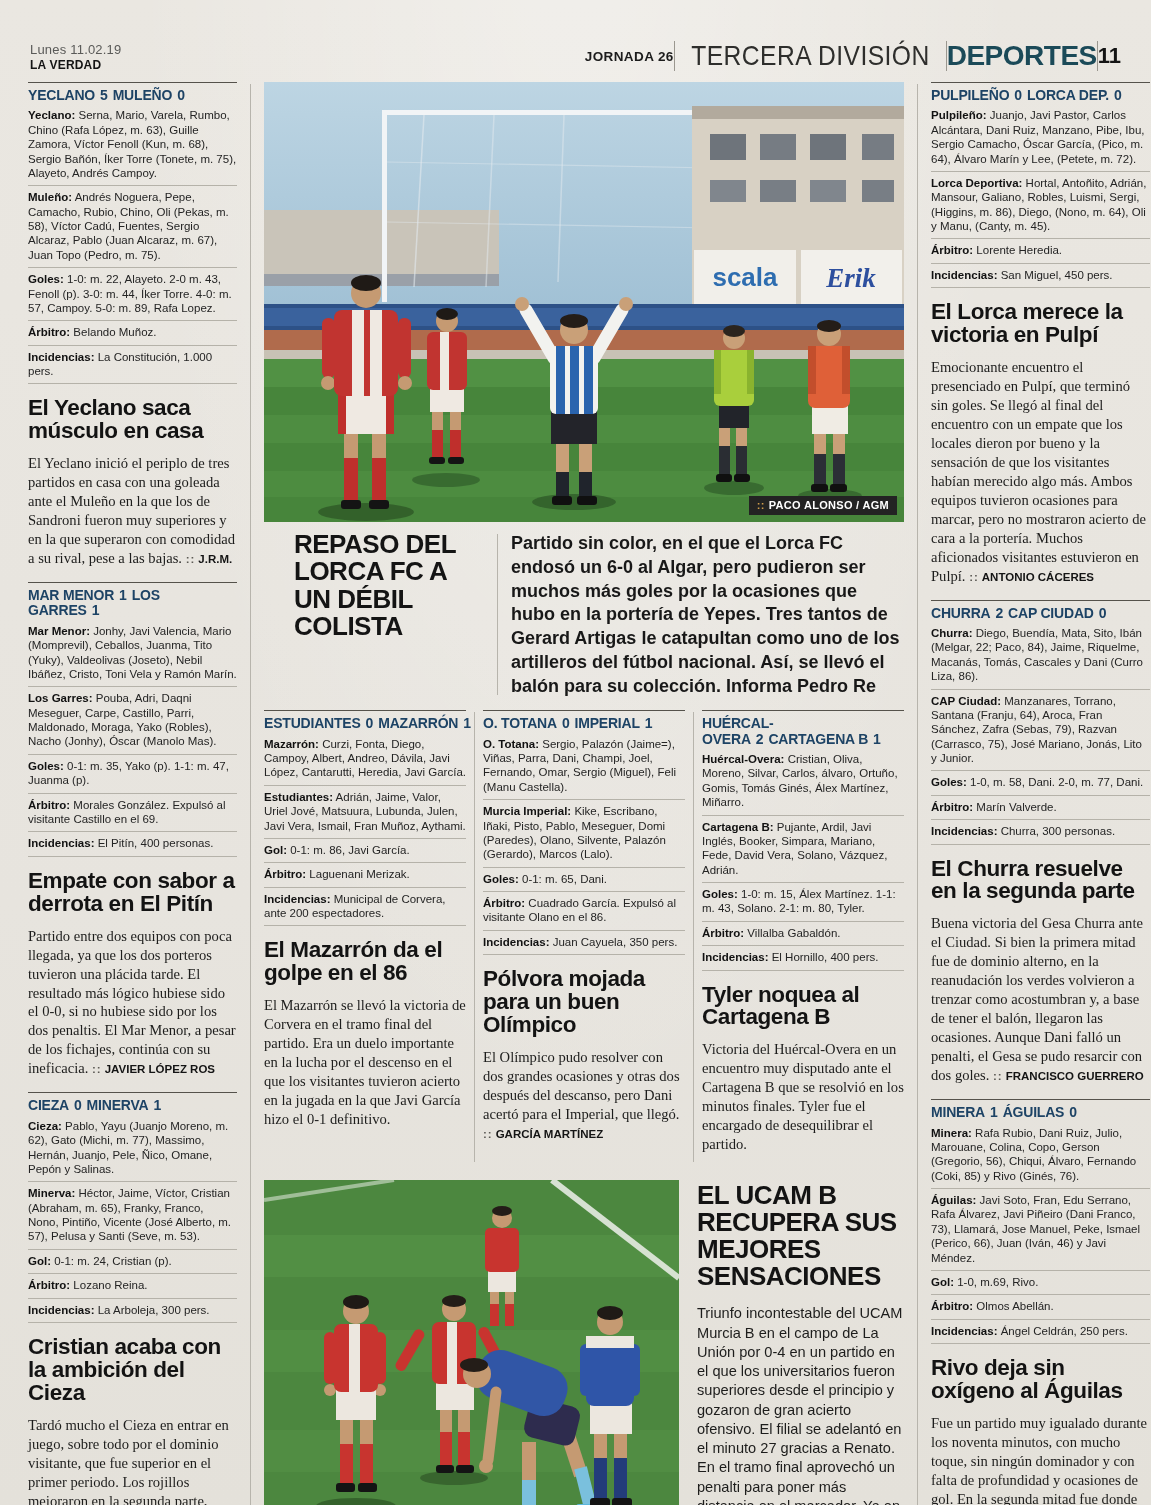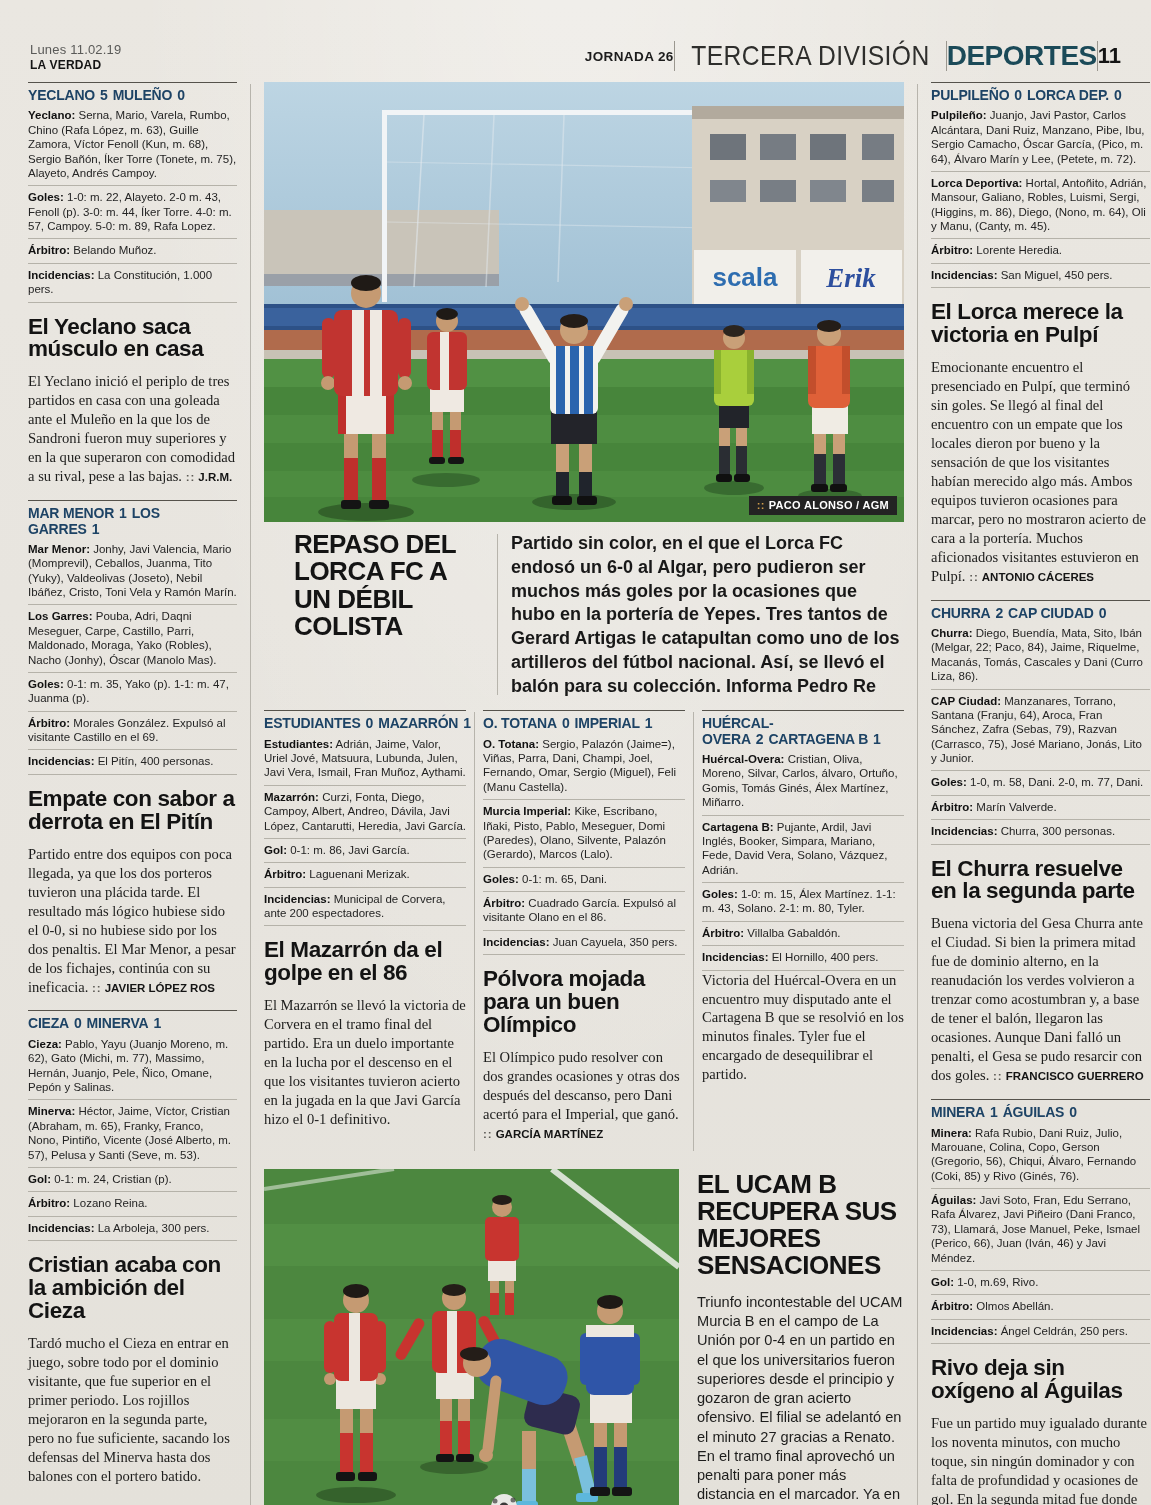--- a/index.html
+++ b/index.html
@@ -83,20 +83,21 @@
   <main class="content">
 
     <section class="colL">
 
       <div class="mbox">
         <h3 class="mtitle">
           <span>YECLANO</span><span>5</span><span>MULEÑO</span><span>0</span>
         </h3>
         <div>
             <p class="mrow"><b>Yeclano:</b><span> Serna, Mario, Varela, Rumbo, Chino (Rafa López, m. 63), Guille Zamora, Víctor Fenoll (Kun, m. 68), Sergio Bañón, Íker Torre (Tonete, m. 75), Alayeto, Andrés Campoy.</span></p>
+            <p class="mrow"><b>Muleño:</b><span> Andrés Noguera, Pepe, Camacho, Rubio, Chino, Oli (Pekas, m. 58), Víctor Cadú, Fuentes, Sergio Alcaraz, Pablo (Juan Alcaraz, m. 67), Juan Topo (Pedro, m. 75).</span></p>
             <p class="mrow"><b>Goles:</b><span> 1-0: m. 22, Alayeto. 2-0 m. 43, Fenoll (p). 3-0: m. 44, Íker Torre. 4-0: m. 57, Campoy. 5-0: m. 89, Rafa Lopez.</span></p>
             <p class="mrow"><b>Árbitro:</b><span> Belando Muñoz.</span></p>
             <p class="mrow"><b>Incidencias:</b><span> La Constitución, 1.000 pers.</span></p>
           </div>
       </div>
 
       <article class="story">
         <h2>El Yeclano saca músculo en casa</h2>
         <p class="stext"><span>El Yeclano inició el periplo de tres partidos en casa con una goleada ante el Muleño en la que los de Sandroni fueron muy superiores y en la que superaron con comodidad a su rival, pese a las bajas.</span> <span class="byline"><span class="bmark">::</span><span>J.R.M.</span></span></p>
       </article>
@@ -297,22 +298,22 @@
       </div>
 
       <div class="mid3">
 
         <div class="mcol">
           <div class="mbox">
             <h3 class="mtitle">
               <span>ESTUDIANTES</span><span>0</span><span>MAZARRÓN</span><span>1</span>
             </h3>
             <div>
+                <p class="mrow"><b>Mazarrón:</b><span> Curzi, Fonta, Diego, Campoy, Albert, Andreo, Dávila, Javi López, Cantarutti, Heredia, Javi García.</span></p>
                 <p class="mrow"><b>Estudiantes:</b><span> Adrián, Jaime, Valor, Uriel Jové, Matsuura, Lubunda, Julen, Javi Vera, Ismail, Fran Muñoz, Aythami.</span></p>
-                <p class="mrow"><b>Mazarrón:</b><span> Curzi, Fonta, Diego, Campoy, Albert, Andreo, Dávila, Javi López, Cantarutti, Heredia, Javi García.</span></p>
                 <p class="mrow"><b>Gol:</b><span> 0-1: m. 86, Javi García.</span></p>
                 <p class="mrow"><b>Árbitro:</b><span> Laguenani Merizak.</span></p>
                 <p class="mrow"><b>Incidencias:</b><span> Municipal de Corvera, ante 200 espectadores.</span></p>
               </div>
           </div>
           <article class="story">
             <h2>El Mazarrón da el golpe en el 86</h2>
             <p class="stext"><span>El Mazarrón se llevó la victoria de Corvera en el tramo final del partido. Era un duelo importante en la lucha por el descenso en el que los visitantes tuvieron acierto en la jugada en la que Javi García hizo el 0-1 definitivo.</span></p>
           </article>
         </div>
@@ -327,40 +328,41 @@
             <div>
                 <p class="mrow"><b>O. Totana:</b><span> Sergio, Palazón (Jaime=), Viñas, Parra, Dani, Champi, Joel, Fernando, Omar, Sergio (Miguel), Feli (Manu Castella).</span></p>
                 <p class="mrow"><b>Murcia Imperial:</b><span> Kike, Escribano, Iñaki, Pisto, Pablo, Meseguer, Domi (Paredes), Olano, Silvente, Palazón (Gerardo), Marcos (Lalo).</span></p>
                 <p class="mrow"><b>Goles:</b><span> 0-1: m. 65, Dani.</span></p>
                 <p class="mrow"><b>Árbitro:</b><span> Cuadrado García. Expulsó al visitante Olano en el 86.</span></p>
                 <p class="mrow"><b>Incidencias:</b><span> Juan Cayuela, 350 pers.</span></p>
               </div>
           </div>
           <article class="story">
             <h2>Pólvora mojada para un buen Olímpico</h2>
-            <p class="stext"><span>El Olímpico pudo resolver con dos grandes ocasiones y otras dos después del descanso, pero Dani acertó para el Imperial, que ganó.</span> <span class="byline"><span class="bmark">::</span><span>GARCÍA MARTÍNEZ</span></span></p>
+            <p class="stext"><span>El Olímpico pudo resolver con dos grandes ocasiones y otras dos después del descanso, pero Dani acertó para el Imperial, que llegó.</span> <span class="byline"><span class="bmark">::</span><span>GARCÍA MARTÍNEZ</span></span></p>
           </article>
         </div>
 
         <div class="vsep2"></div>
 
         <div class="mcol">
           <div class="mbox">
             <h3 class="mtitle">
               <span>HUÉRCAL-OVERA</span><span>2</span><span>CARTAGENA B</span><span>1</span>
             </h3>
             <div>
                 <p class="mrow"><b>Huércal-Overa:</b><span> Cristian, Oliva, Moreno, Silvar, Carlos, álvaro, Ortuño, Gomis, Tomás Ginés, Álex Martínez, Miñarro.</span></p>
                 <p class="mrow"><b>Cartagena B:</b><span> Pujante, Ardil, Javi Inglés, Booker, Simpara, Mariano, Fede, David Vera, Solano, Vázquez, Adrián.</span></p>
                 <p class="mrow"><b>Goles:</b><span> 1-0: m. 15, Álex Martínez. 1-1: m. 43, Solano. 2-1: m. 80, Tyler.</span></p>
                 <p class="mrow"><b>Árbitro:</b><span> Villalba Gabaldón.</span></p>
                 <p class="mrow"><b>Incidencias:</b><span> El Hornillo, 400 pers.</span></p>
               </div>
           </div>
           <article class="story">
+            <h2>Tyler noquea al Cartagena B</h2>
             <p class="stext"><span>Victoria del Huércal-Overa en un encuentro muy disputado ante el Cartagena B que se resolvió en los minutos finales. Tyler fue el encargado de desequilibrar el partido.</span></p>
           </article>
         </div>
       </div>
 
       <div class="bottomrow">
         <figure class="photo photo-bottom">
           <svg viewBox="0 0 415 385" width="415" height="385">
             <rect width="415" height="385" fill="#4c873f"></rect>
             <rect y="55" width="415" height="42" fill="#559347" opacity="0.7"></rect>

